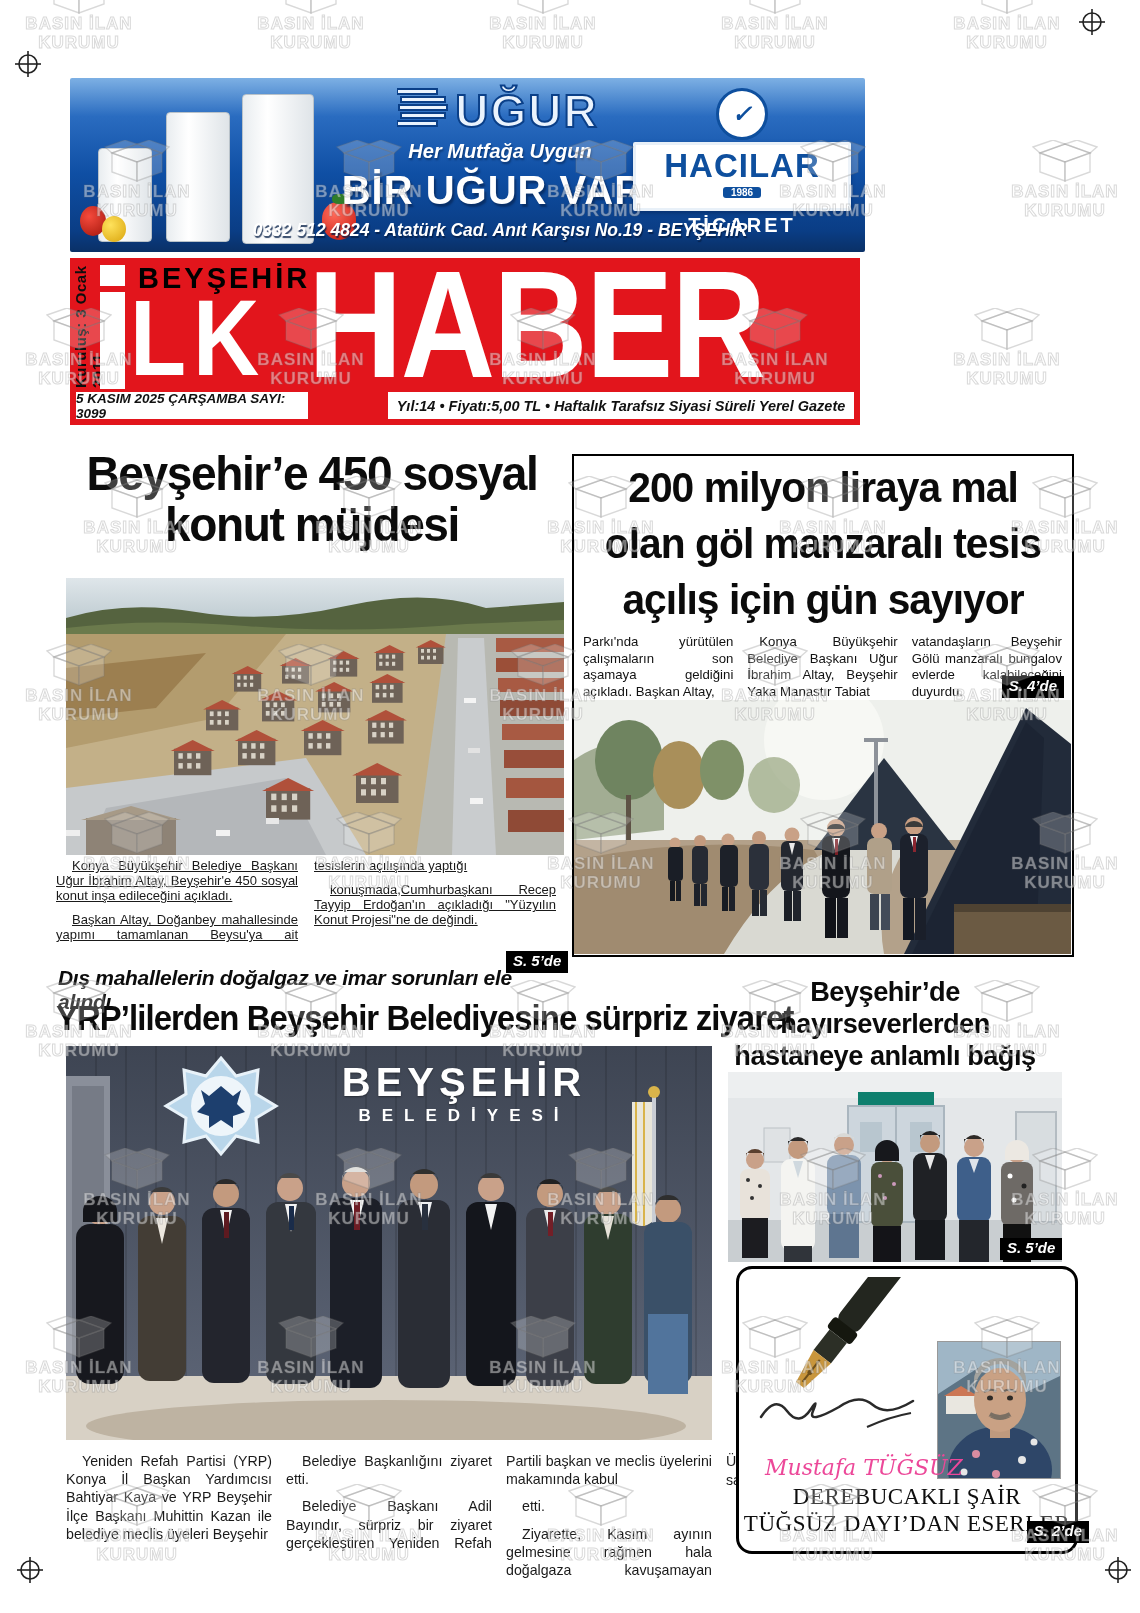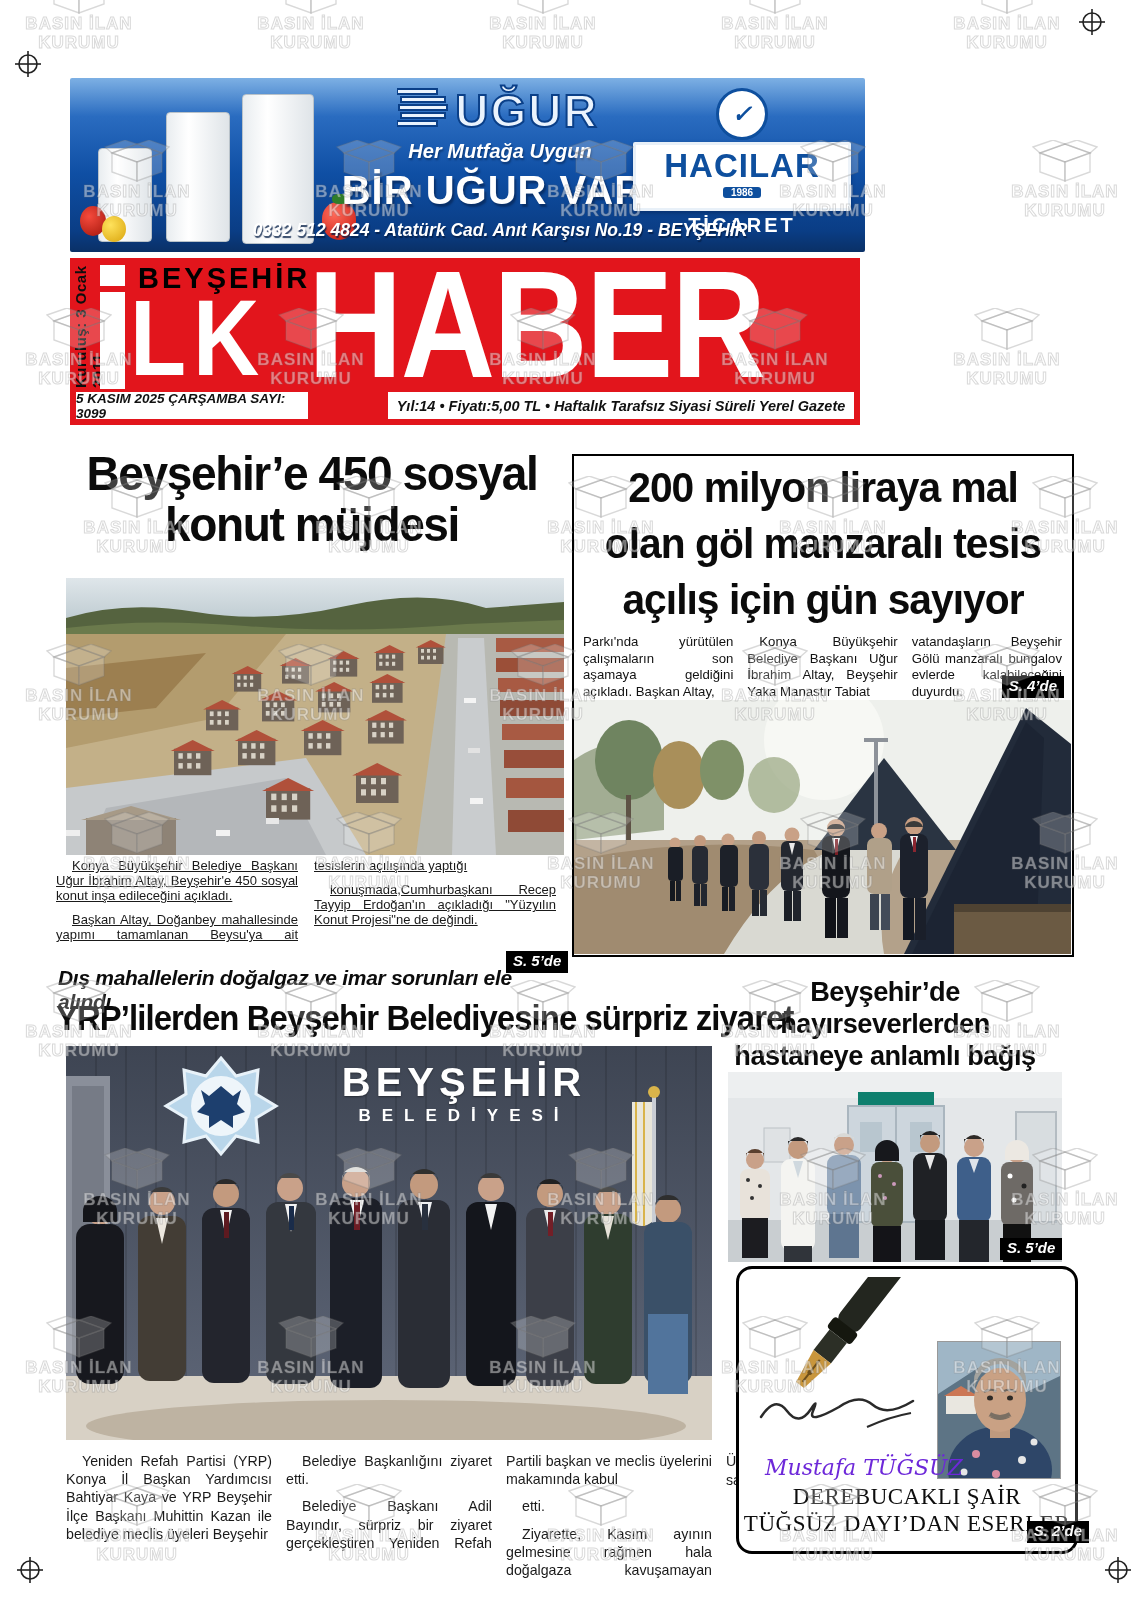--- a/index.html
+++ b/index.html
@@ -86,21 +86,21 @@
   .yrp-headline{left:56px;top:998px;width:680px;font-size:35px;font-weight:900;letter-spacing:-1px;color:#0b0b0b;
     transform:scaleX(.94);transform-origin:left top;white-space:nowrap;}
   .yrp-sign{position:absolute;left:218px;top:16px;width:360px;text-align:center;color:#fff;}
   .yrp-sign-1{font-size:40px;font-weight:900;letter-spacing:5px;line-height:1;text-shadow:0 1px 2px rgba(0,0,0,.4);}
   .yrp-sign-2{font-size:17px;font-weight:700;letter-spacing:11px;margin-top:4px;}
 
   .donation-headline{left:722px;top:976px;width:326px;text-align:center;font-size:28px;font-weight:800;line-height:1.14;
     letter-spacing:-.5px;color:#0b0b0b;transform:scaleX(.97);}
 
   .poet-box{left:736px;top:1266px;width:342px;height:288px;border:3px solid #000;border-radius:16px;box-sizing:border-box;background:#fff;}
-  .poet-author{position:absolute;left:26px;top:186px;font-family:"DejaVu Serif",serif;font-style:italic;font-size:22px;color:#6d28d9;}
+  .poet-author{position:absolute;left:26px;top:186px;font-family:"DejaVu Serif",serif;font-style:italic;font-size:22px;color:#ec4899;}
   .poet-title{position:absolute;left:0;top:214px;width:100%;text-align:center;font-family:"Liberation Serif",serif;
     font-size:23px;line-height:1.18;letter-spacing:.5px;color:#0d0d0d;}
   .poet-tag{position:absolute;left:8px;top:252px;width:100%;text-align:right;padding-left:6px;}
 </style>
 </head>
 <body>
 
 <div class="page">
 
   <div class="corner" style="left:14px;top:50px;">

